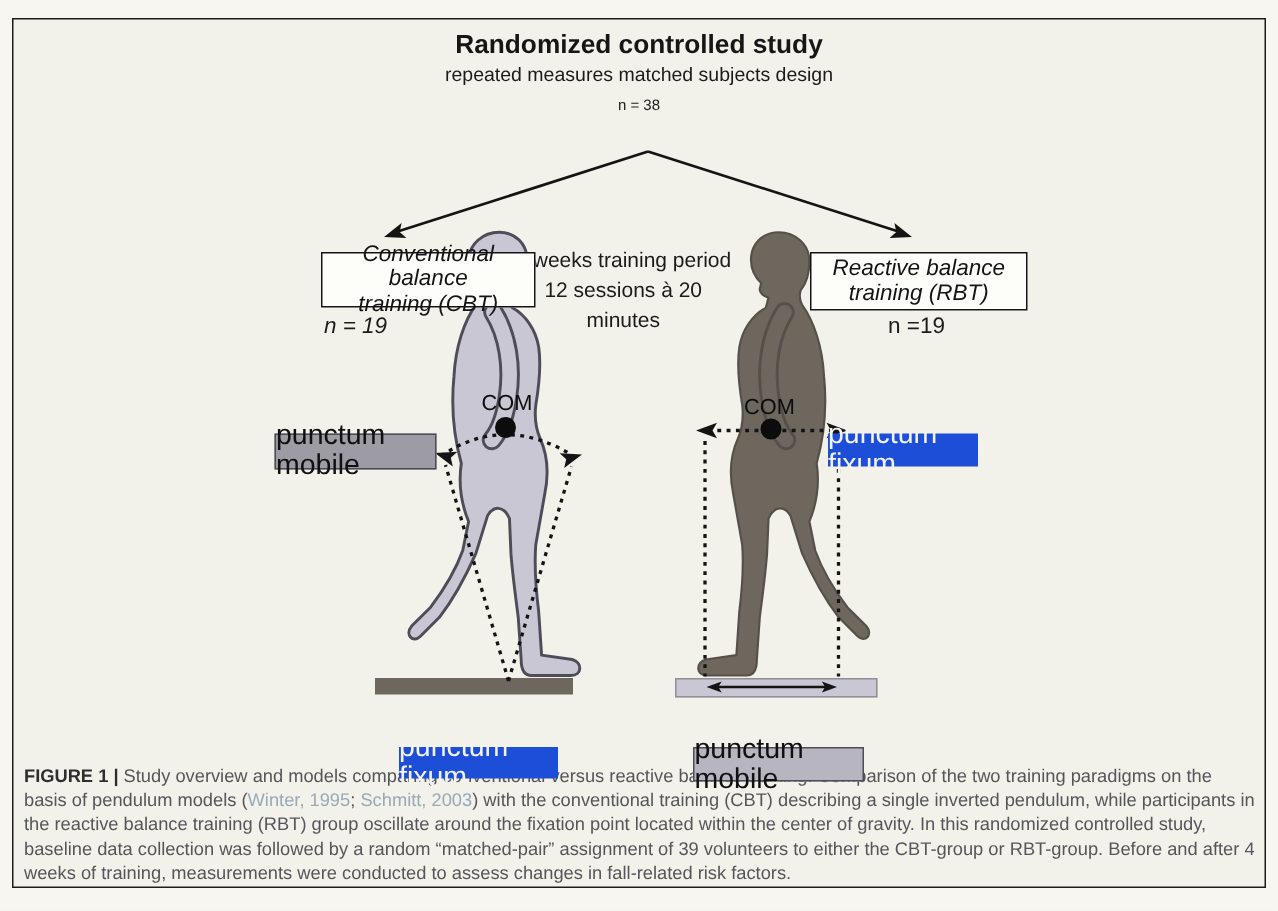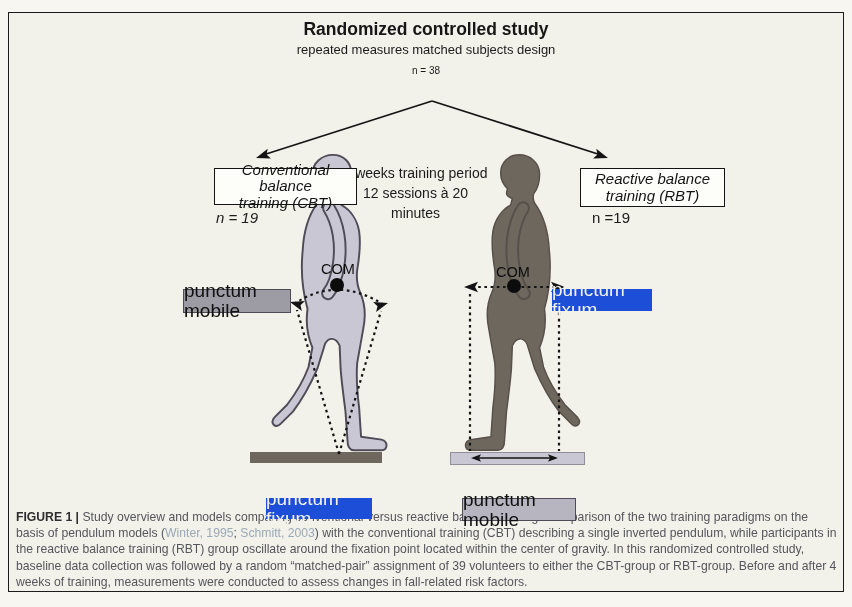--- a/index.html
+++ b/index.html
@@ -10,21 +10,21 @@
   .abs{position:absolute;}
   .ctr{text-align:center;}
   .title{left:8px;top:19px;width:836px;font-size:17.5px;font-weight:bold;color:#161616;}
   .subtitle{left:8px;top:42px;width:836px;font-size:13px;color:#1b1b1b;}
   .n38{left:8px;top:65px;width:836px;font-size:10px;color:#1b1b1b;}
   .midtext{left:308px;top:119px;width:215px;font-size:14px;line-height:20px;color:#1b1b1b;margin-top:44px;}
   .groupbox{background:#fdfdfa;border:1.8px solid #141414;font-size:15px;font-style:italic;
             line-height:16.5px;color:#141414;display:flex;flex-direction:column;
             justify-content:center;}
   .cbt-box{left:166px;top:168px;width:141px;height:35px;margin-left:48px;}
-  .rbt-box{left:540px;top:168px;width:143px;height:37px;margin-left:40px;}
+  .rbt-box{left:540px;top:168px;width:143px;height:37px;}
   .nline{font-size:15px;color:#1b1b1b;}
   .cbt-n{left:187px;top:209px;width:100px;font-style:italic;}
   .rbt-n{left:561px;top:209px;width:100px;}
   .plabel{font-size:19px;line-height:20px;display:flex;align-items:center;justify-content:center;margin-top:32px;}
   .lbl-gray{background:#9d9ca5;border:1.8px solid #4f4c58;color:#101010;}
   .lbl-dark{background:#1d4ed8;color:#f3f2ec;}
   .lbl-light{background:#b6b5c0;border:1.8px solid #4f4c58;color:#101010;}
   .cbt-top{left:183px;top:257px;width:106px;height:22px;}
   .cbt-bottom{left:266px;top:466px;width:106px;height:21px;}
   .rbt-top{left:552px;top:257px;width:100px;height:22px;}

